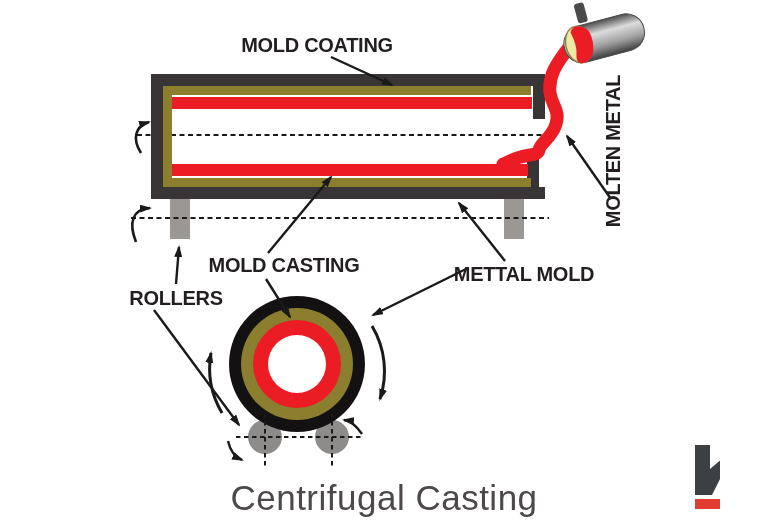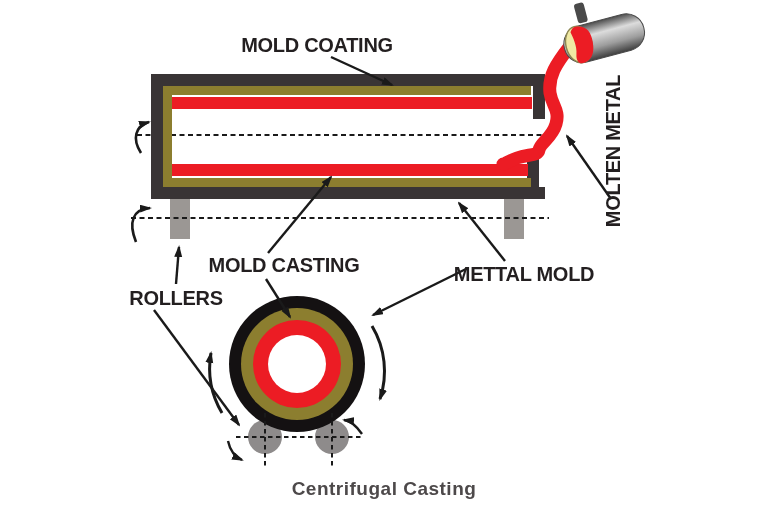--- a/index.html
+++ b/index.html
@@ -1,31 +1,31 @@
 <!DOCTYPE html>
 <html style="--molten-red: #ec1c24; --coating-olive: #8c7e2f; --mold-frame: #393435; --section-ring: #141112; --support-gray: #9b9794; --roller-gray: #8e8b8b; --line-black: #1a1a1a; --label-text: #231f20; --title-text: #4d494a; --ladle-cream: #f0e9a4; --ladle-edge: #4a4a4a; --logo-red: #e13c30; --logo-dark: #3c4043;"><head>
 <meta charset="utf-8">
 <style>
   html,body{margin:0;padding:0;background:#ffffff;}
   .stage{
     position:relative;width:672px;height:528px;background:#ffffff;
-    overflow:hidden;font-family:"Liberation Sans", sans-serif;
+    overflow:hidden;font-family:"Liberation Sans", sans-serif;padding-left:48px;
   }
   .stage svg{position:absolute;left:0;top:0;}
   .lbl{
     position:absolute;font-weight:bold;font-size:20px;letter-spacing:-0.3px;
     color:var(--label-text,#231f20);white-space:nowrap;transform:translateX(-50%);
     line-height:1;
   }
   .lbl.vertical{
     transform:translate(-50%,-50%) rotate(-90deg);
   }
   .diagram-title{
     position:absolute;left:0;top:479px;width:768px;text-align:center;
-    font-weight:bold;font-size:19px;letter-spacing:0.5px;
+    font-weight:normal;font-size:35px;letter-spacing:0.5px;
     color:var(--title-text,#4d494a);line-height:1.1;
   }
 </style>
 </head>
 <body>
 
 <div class="stage">
 
   <svg width="768" height="528" viewBox="0 0 768 528">
     <defs>

